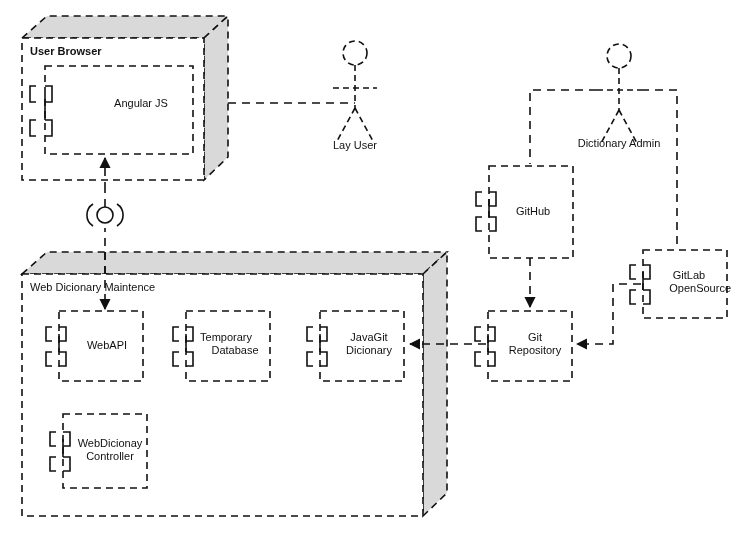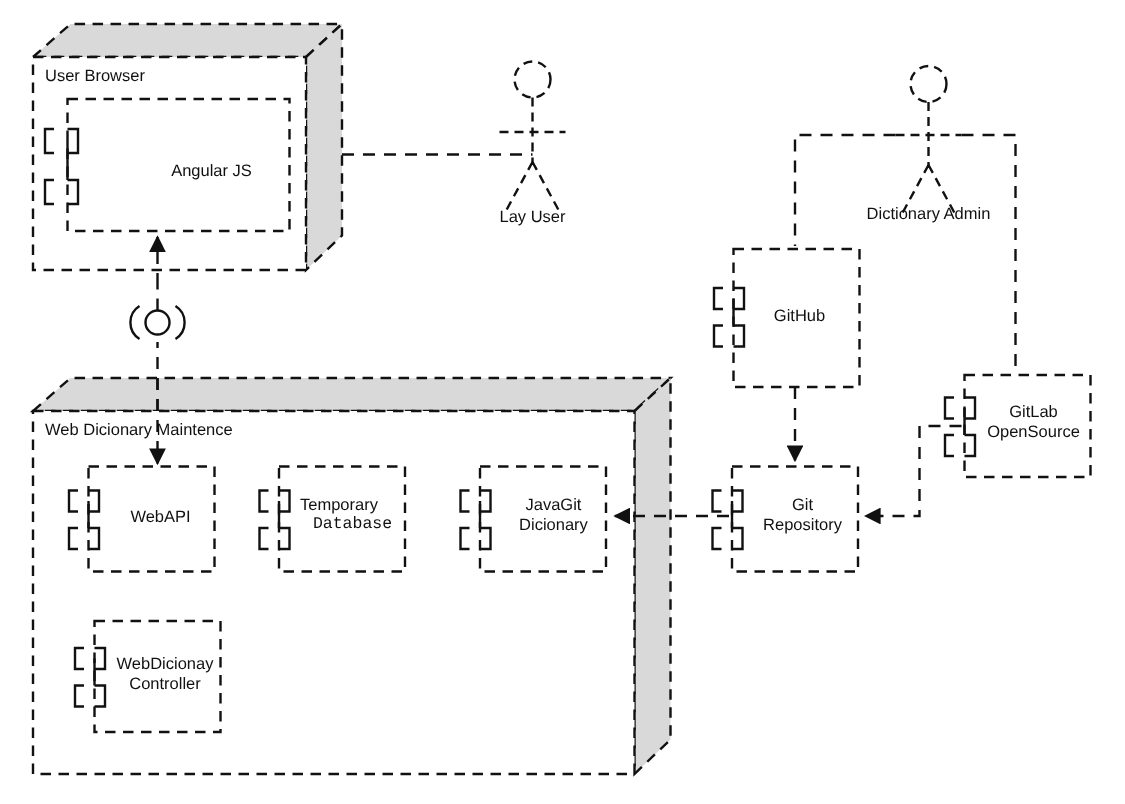--- a/index.html
+++ b/index.html
@@ -189,42 +189,42 @@
     <path d="M 641 90 L 677 90 L 677 248" stroke="#111111" stroke-width="1.6" fill="none" stroke-dasharray="8,6"></path>
 
     <path d="M 530 258 L 530 307" stroke="#111111" stroke-width="1.6" fill="none" stroke-dasharray="8,6" marker-end="url(#arrow)"></path>
 
     <path d="M 641 284 L 613 284 L 613 344 L 577 344" stroke="#111111" stroke-width="1.6" fill="none" stroke-dasharray="8,6" marker-end="url(#arrow)"></path>
 
     <path d="M 486 344 L 410 344" stroke="#111111" stroke-width="1.6" fill="none" stroke-dasharray="8,6" marker-end="url(#arrow)"></path>
 
   </svg>
 
-  <div class="lbl left node-title" style="left:30px; top:45px; width:170px;">User Browser</div>
-
-  <div class="lbl" style="left:45px; top:108px; width:148px;padding-left:22px;">Angular JS</div>
+  <div class="lbl left node-title" style="left:30px; top:45px; width:170px;font-weight:bold;">User Browser</div>
+
+  <div class="lbl" style="left:45px; top:97px; width:148px;padding-left:22px;">Angular JS</div>
 
   <div class="lbl" style="left:315px; top:139px; width:80px;">Lay User</div>
 
   <div class="lbl" style="left:559px; top:137px; width:120px;">Dictionary Admin</div>
 
   <div class="lbl" style="left:498px; top:205px; width:70px;">GitHub</div>
 
   <div class="lbl" style="left:654px; top:269px; width:70px;">GitLab</div>
-  <div class="lbl" style="left:647px; top:282px; width:84px;">OpenSource</div>
+  <div class="lbl" style="left:647px; top:282px; width:84px;text-align:right;">OpenSource</div>
 
   <div class="lbl" style="left:500px; top:331px; width:70px;">Git</div>
   <div class="lbl" style="left:494px; top:344px; width:82px;">Repository</div>
 
   <div class="lbl left node-title" style="left:30px; top:281px; width:250px;">Web Dicionary Maintence</div>
 
   <div class="lbl" style="left:68px; top:339px; width:78px;">WebAPI</div>
 
   <div class="lbl" style="left:187px; top:331px; width:78px;">Temporary</div>
-  <div class="lbl" style="left:196px; top:344px; width:78px;font-family:Liberation Mono, monospace;">Database</div>
+  <div class="lbl" style="left:196px; top:344px; width:78px;">Database</div>
 
   <div class="lbl" style="left:330px; top:331px; width:78px;">JavaGit</div>
   <div class="lbl" style="left:330px; top:344px; width:78px;">Dicionary</div>
 
   <div class="lbl" style="left:66px; top:437px; width:88px;">WebDicionay</div>
   <div class="lbl" style="left:66px; top:450px; width:88px;text-align:center;">Controller</div>
 
 </div>
 
 </body></html>

